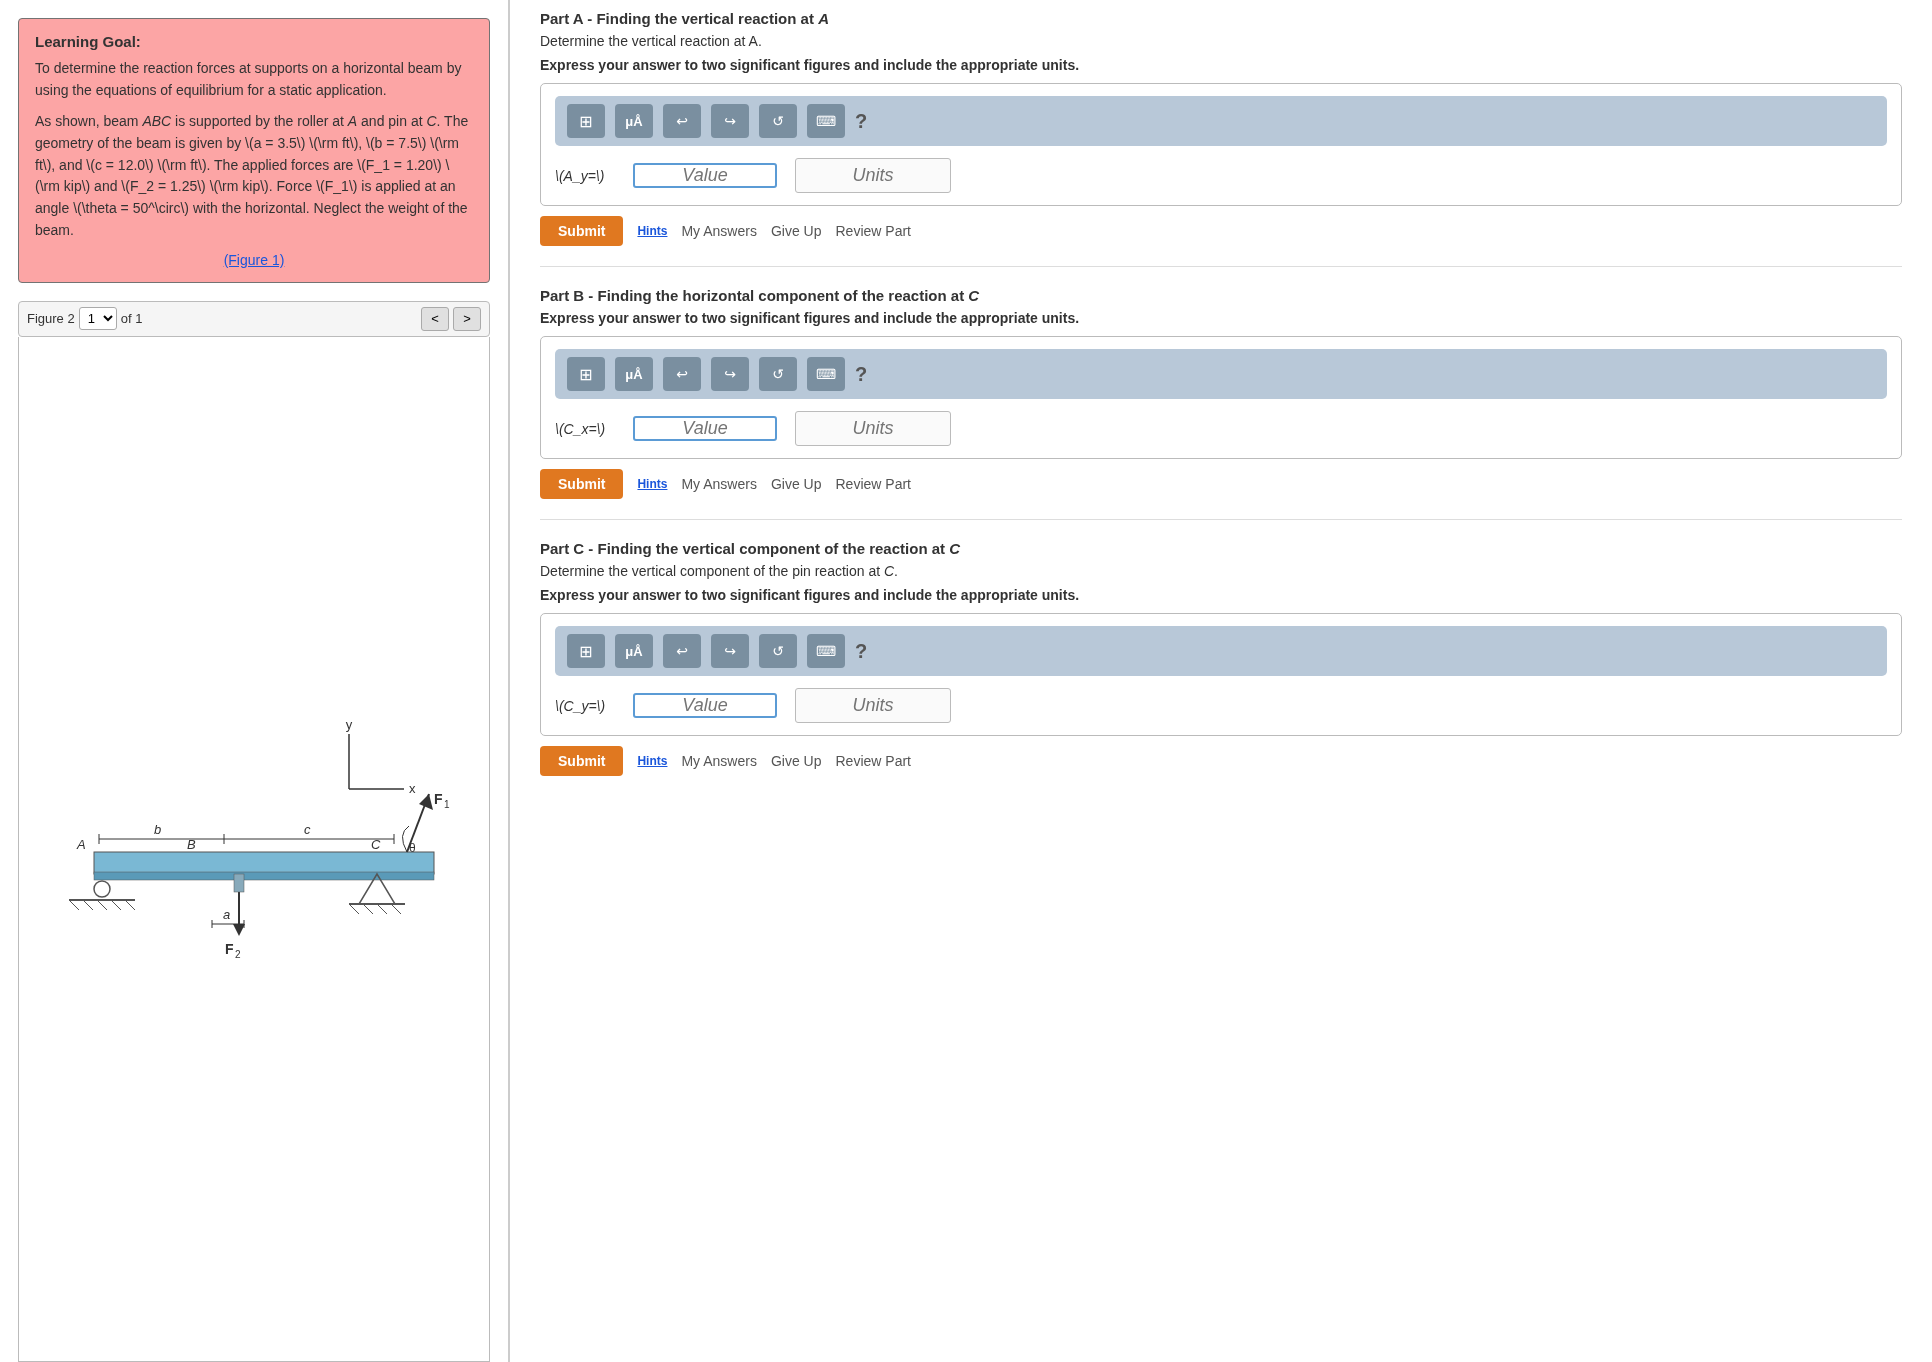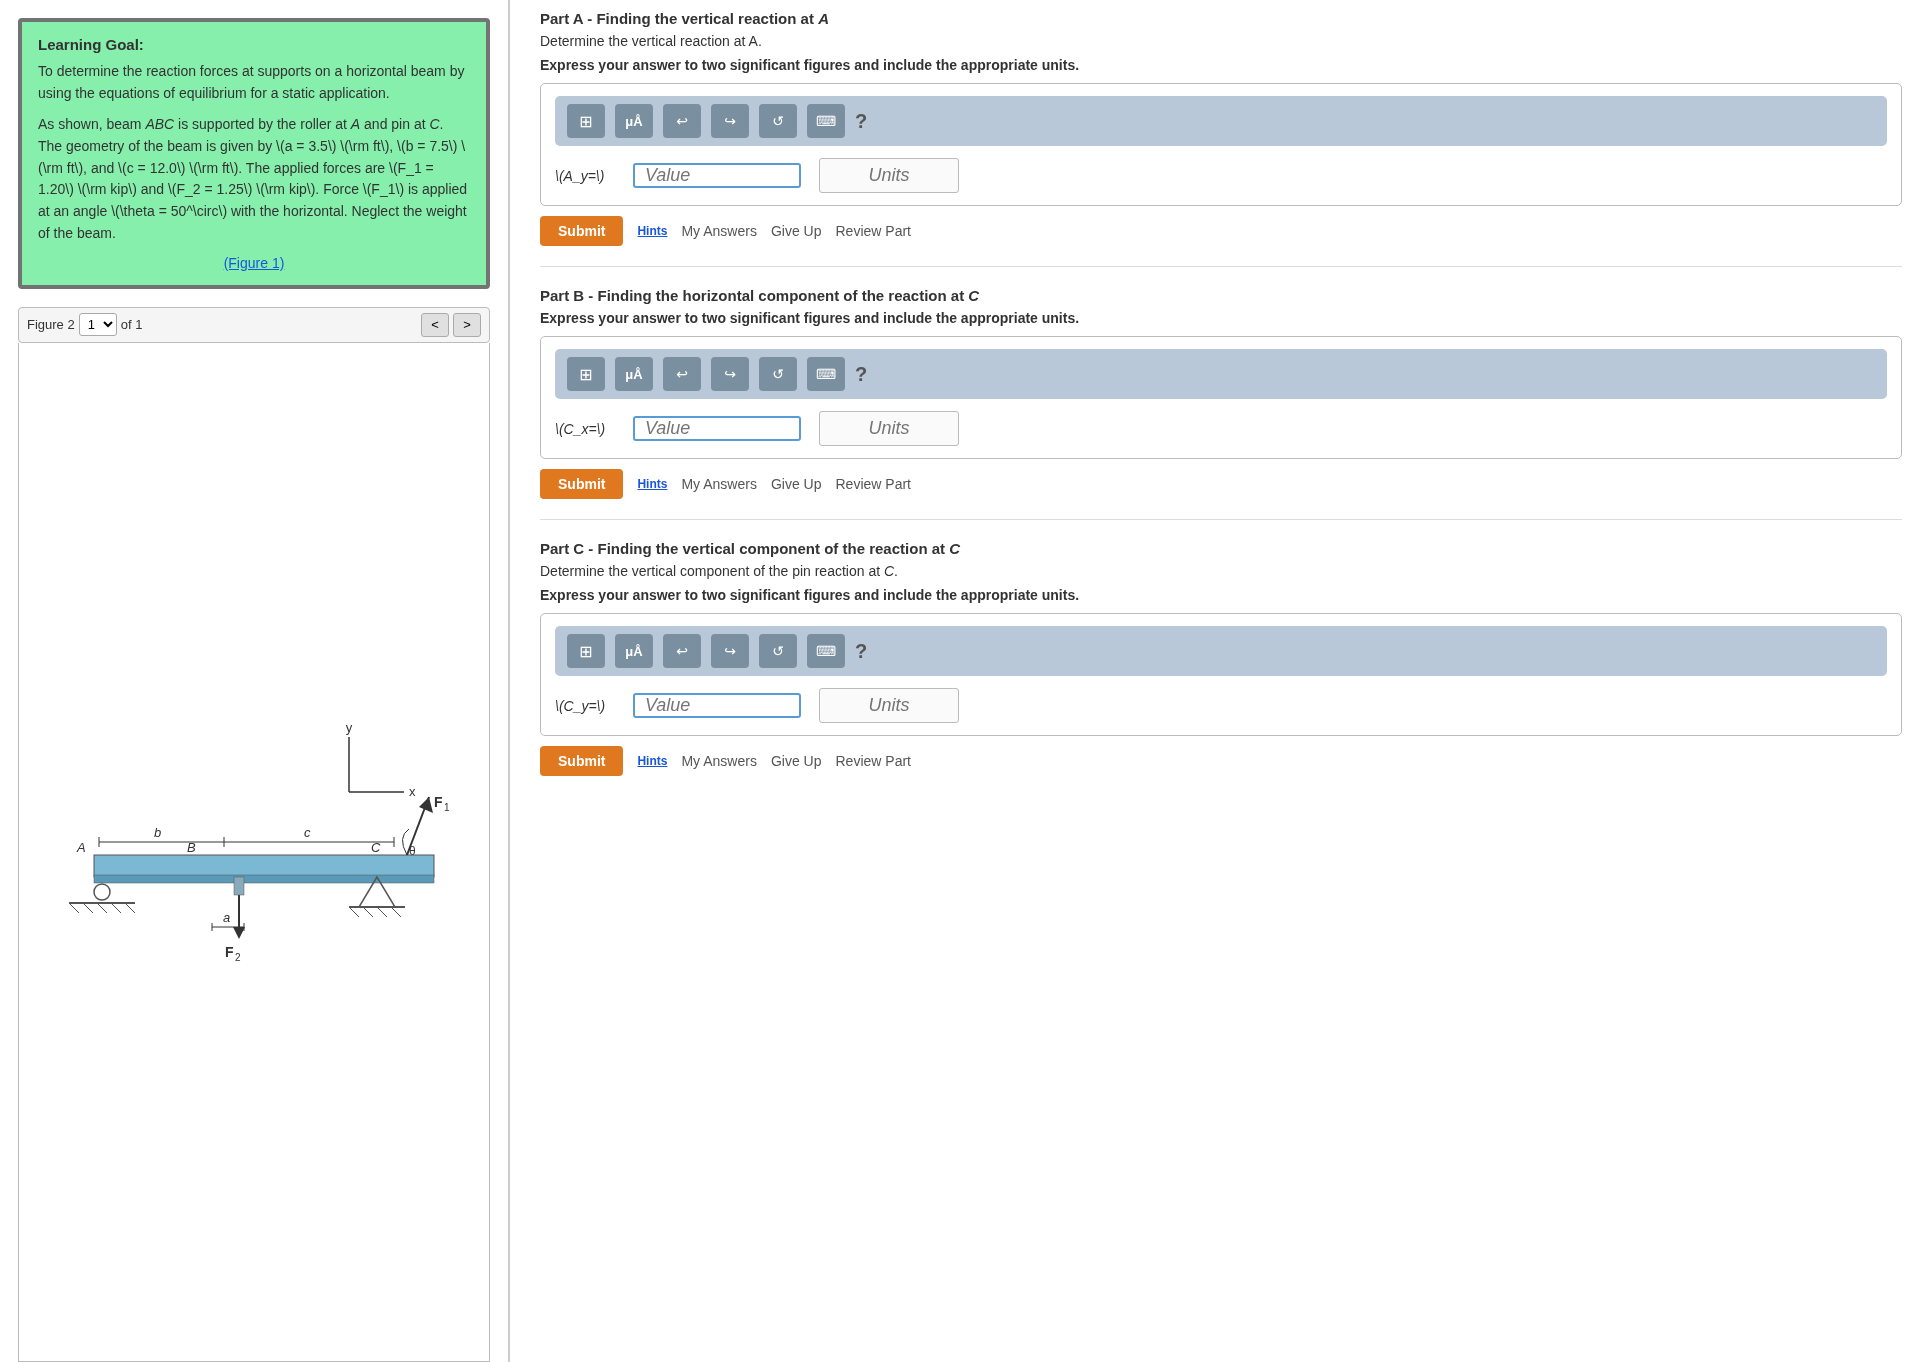--- a/index.html
+++ b/index.html
@@ -22,25 +22,25 @@
       overflow-y: auto;
       padding: 18px 18px 0 18px;
     }
     .left-panel h1 {
       font-size: 22px;
       font-weight: bold;
       margin-bottom: 16px;
       color: #222;
     }
     .learning-box {
-      border: 4px solid #737373;
+      border: 1px solid #737373;
       border-radius: 4px;
       padding: 14px 16px;
       margin-bottom: 18px;
-      background: #86efac;
+      background: #fca5a5;
     }
     .learning-box .goal-title {
       font-weight: bold;
       margin-bottom: 8px;
     }
     .learning-box p {
       margin-bottom: 10px;
       line-height: 1.55;
       font-size: 14px;
     }
@@ -193,32 +193,32 @@
       min-width: 60px;
       font-style: italic;
     }
     .value-input {
       border: 2px solid #5b9bd5;
       border-radius: 3px;
       padding: 0 10px;
       font-size: 18px;
       font-style: italic;
       color: #aaa;
-      width: 168px;
-      text-align: left;
+      width: 144px;
+      text-align: center;
       outline: none;
     }
     .units-input {
       border: 1px solid #bbb;
       border-radius: 3px;
       padding: 6px 10px;
       font-size: 18px;
       font-style: italic;
       color: #bbb;
-      width: 140px;
+      width: 156px;
       text-align: center;
       outline: none;
       background: #fafafa;
     }
 
     
     .submit-row {
       display: flex;
       align-items: center;
       gap: 14px;

